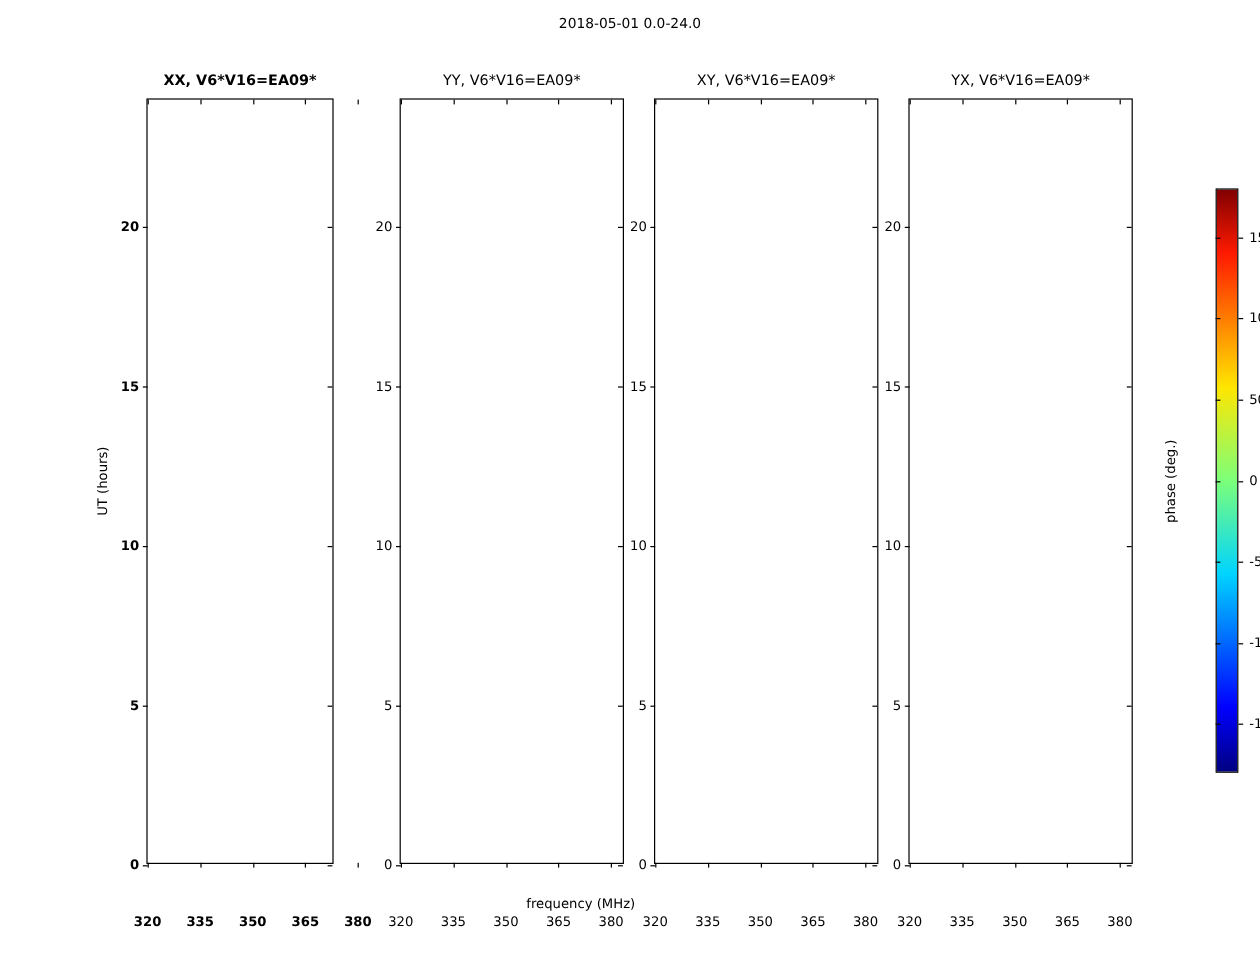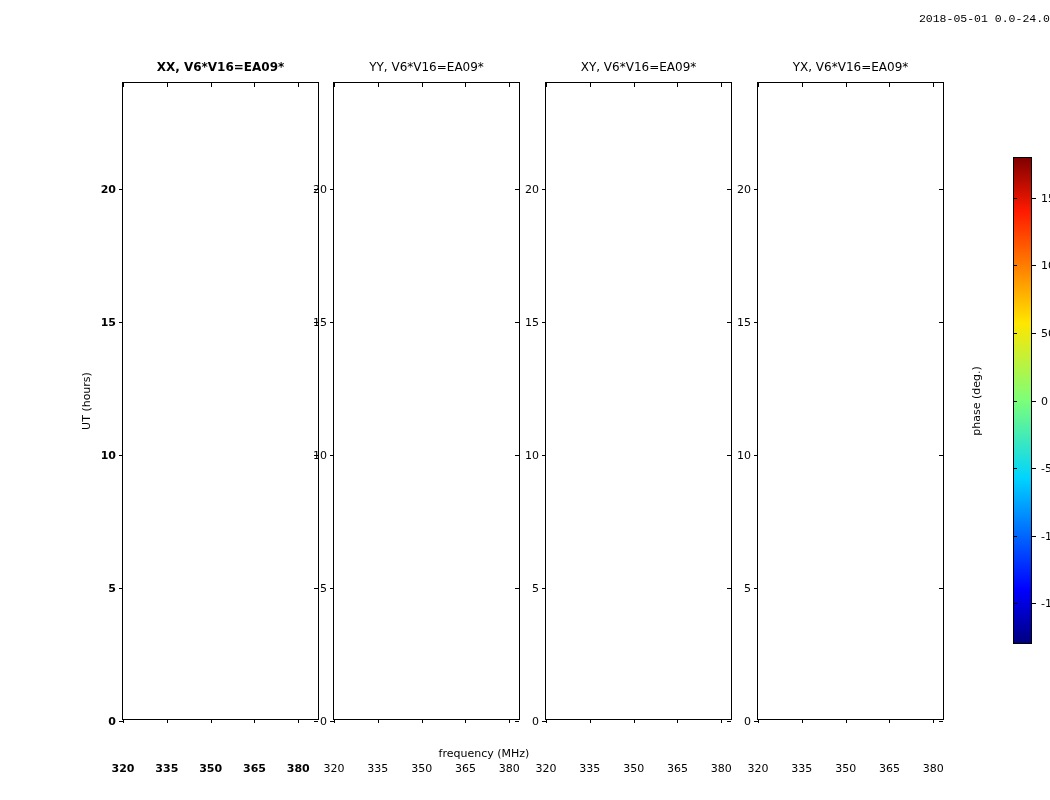--- a/index.html
+++ b/index.html
@@ -19,24 +19,23 @@
     position: absolute;
     left: 0; top: 0;
     width: 1050px;
     height: 800px;
   }
   .suptitle {
     position: absolute;
     left: 0;
     top: 12px;
     width: 1050px;
-    text-align: right;
+    text-align: center;
     font-size: 11.5px;
     color: #000000;
-    font-family: Liberation Mono, monospace;
   }
   .panel {
     position: absolute;
     top: 82px;
     height: 638px;
     box-sizing: border-box;
     border: 1.1px solid #000000;
     background: #ffffff;
   }
   .panel-title {
@@ -189,21 +188,21 @@
       <div class="cb-label" style="top: 175.861px;">50</div>
       <div class="cb-tick" style="top: 108.222px;"></div>
       <div class="cb-tick-in" style="top: 108.222px;"></div>
       <div class="cb-label" style="top: 108.222px;">100</div>
       <div class="cb-tick" style="top: 40.5833px;"></div>
       <div class="cb-tick-in" style="top: 40.5833px;"></div>
       <div class="cb-label" style="top: 40.5833px;">150</div>
     </div>
   <div class="cb-axis-label">phase (deg.)</div>
 
-<div class="panel" style="left: 122px; width: 197px; font-weight: bold;">
+<div class="panel" style="left: 122px; width: 156px; font-weight: bold;">
       <div class="panel-title">XX, V6*V16=EA09*</div>
       <div class="ytick" style="top: 638px;"></div>
       <div class="ytick-in" style="top: 638px;"></div>
       <div class="ytick-label" style="top: 638px;">0</div>
       <div class="ytick" style="top: 505.083px;"></div>
       <div class="ytick-in" style="top: 505.083px;"></div>
       <div class="ytick-label" style="top: 505.083px;">5</div>
       <div class="ytick" style="top: 372.167px;"></div>
       <div class="ytick-in" style="top: 372.167px;"></div>
       <div class="ytick-label" style="top: 372.167px;">10</div>

